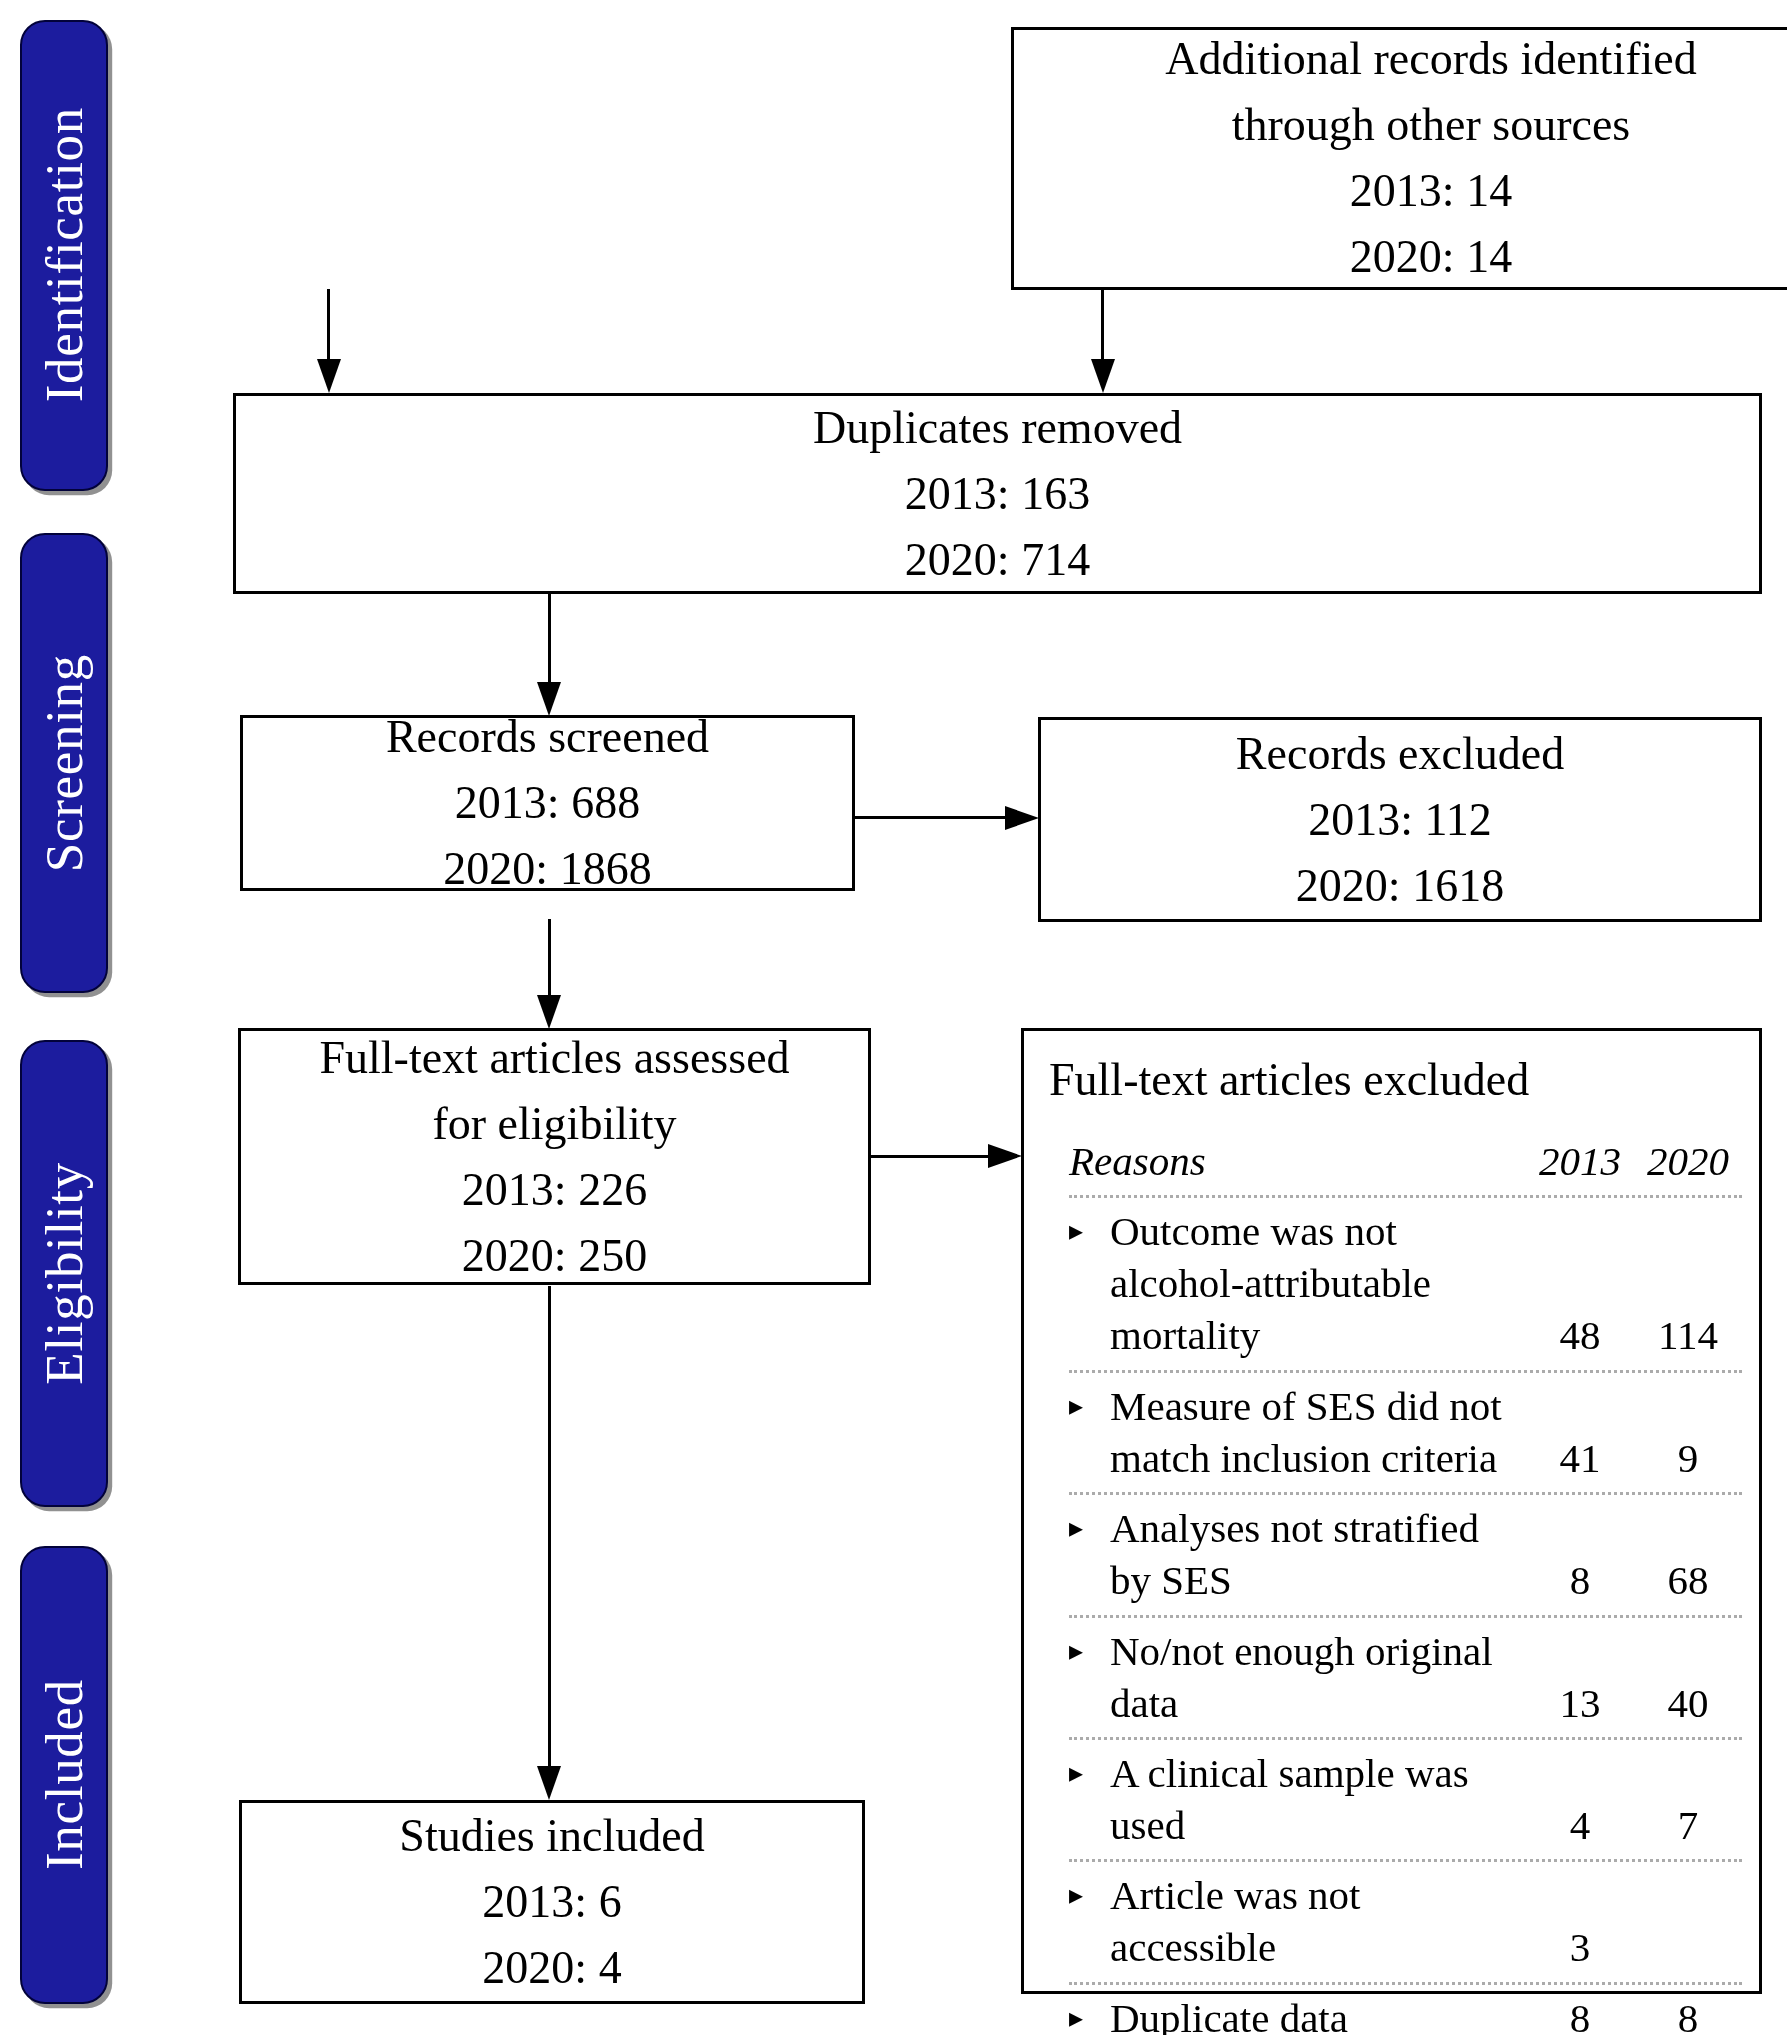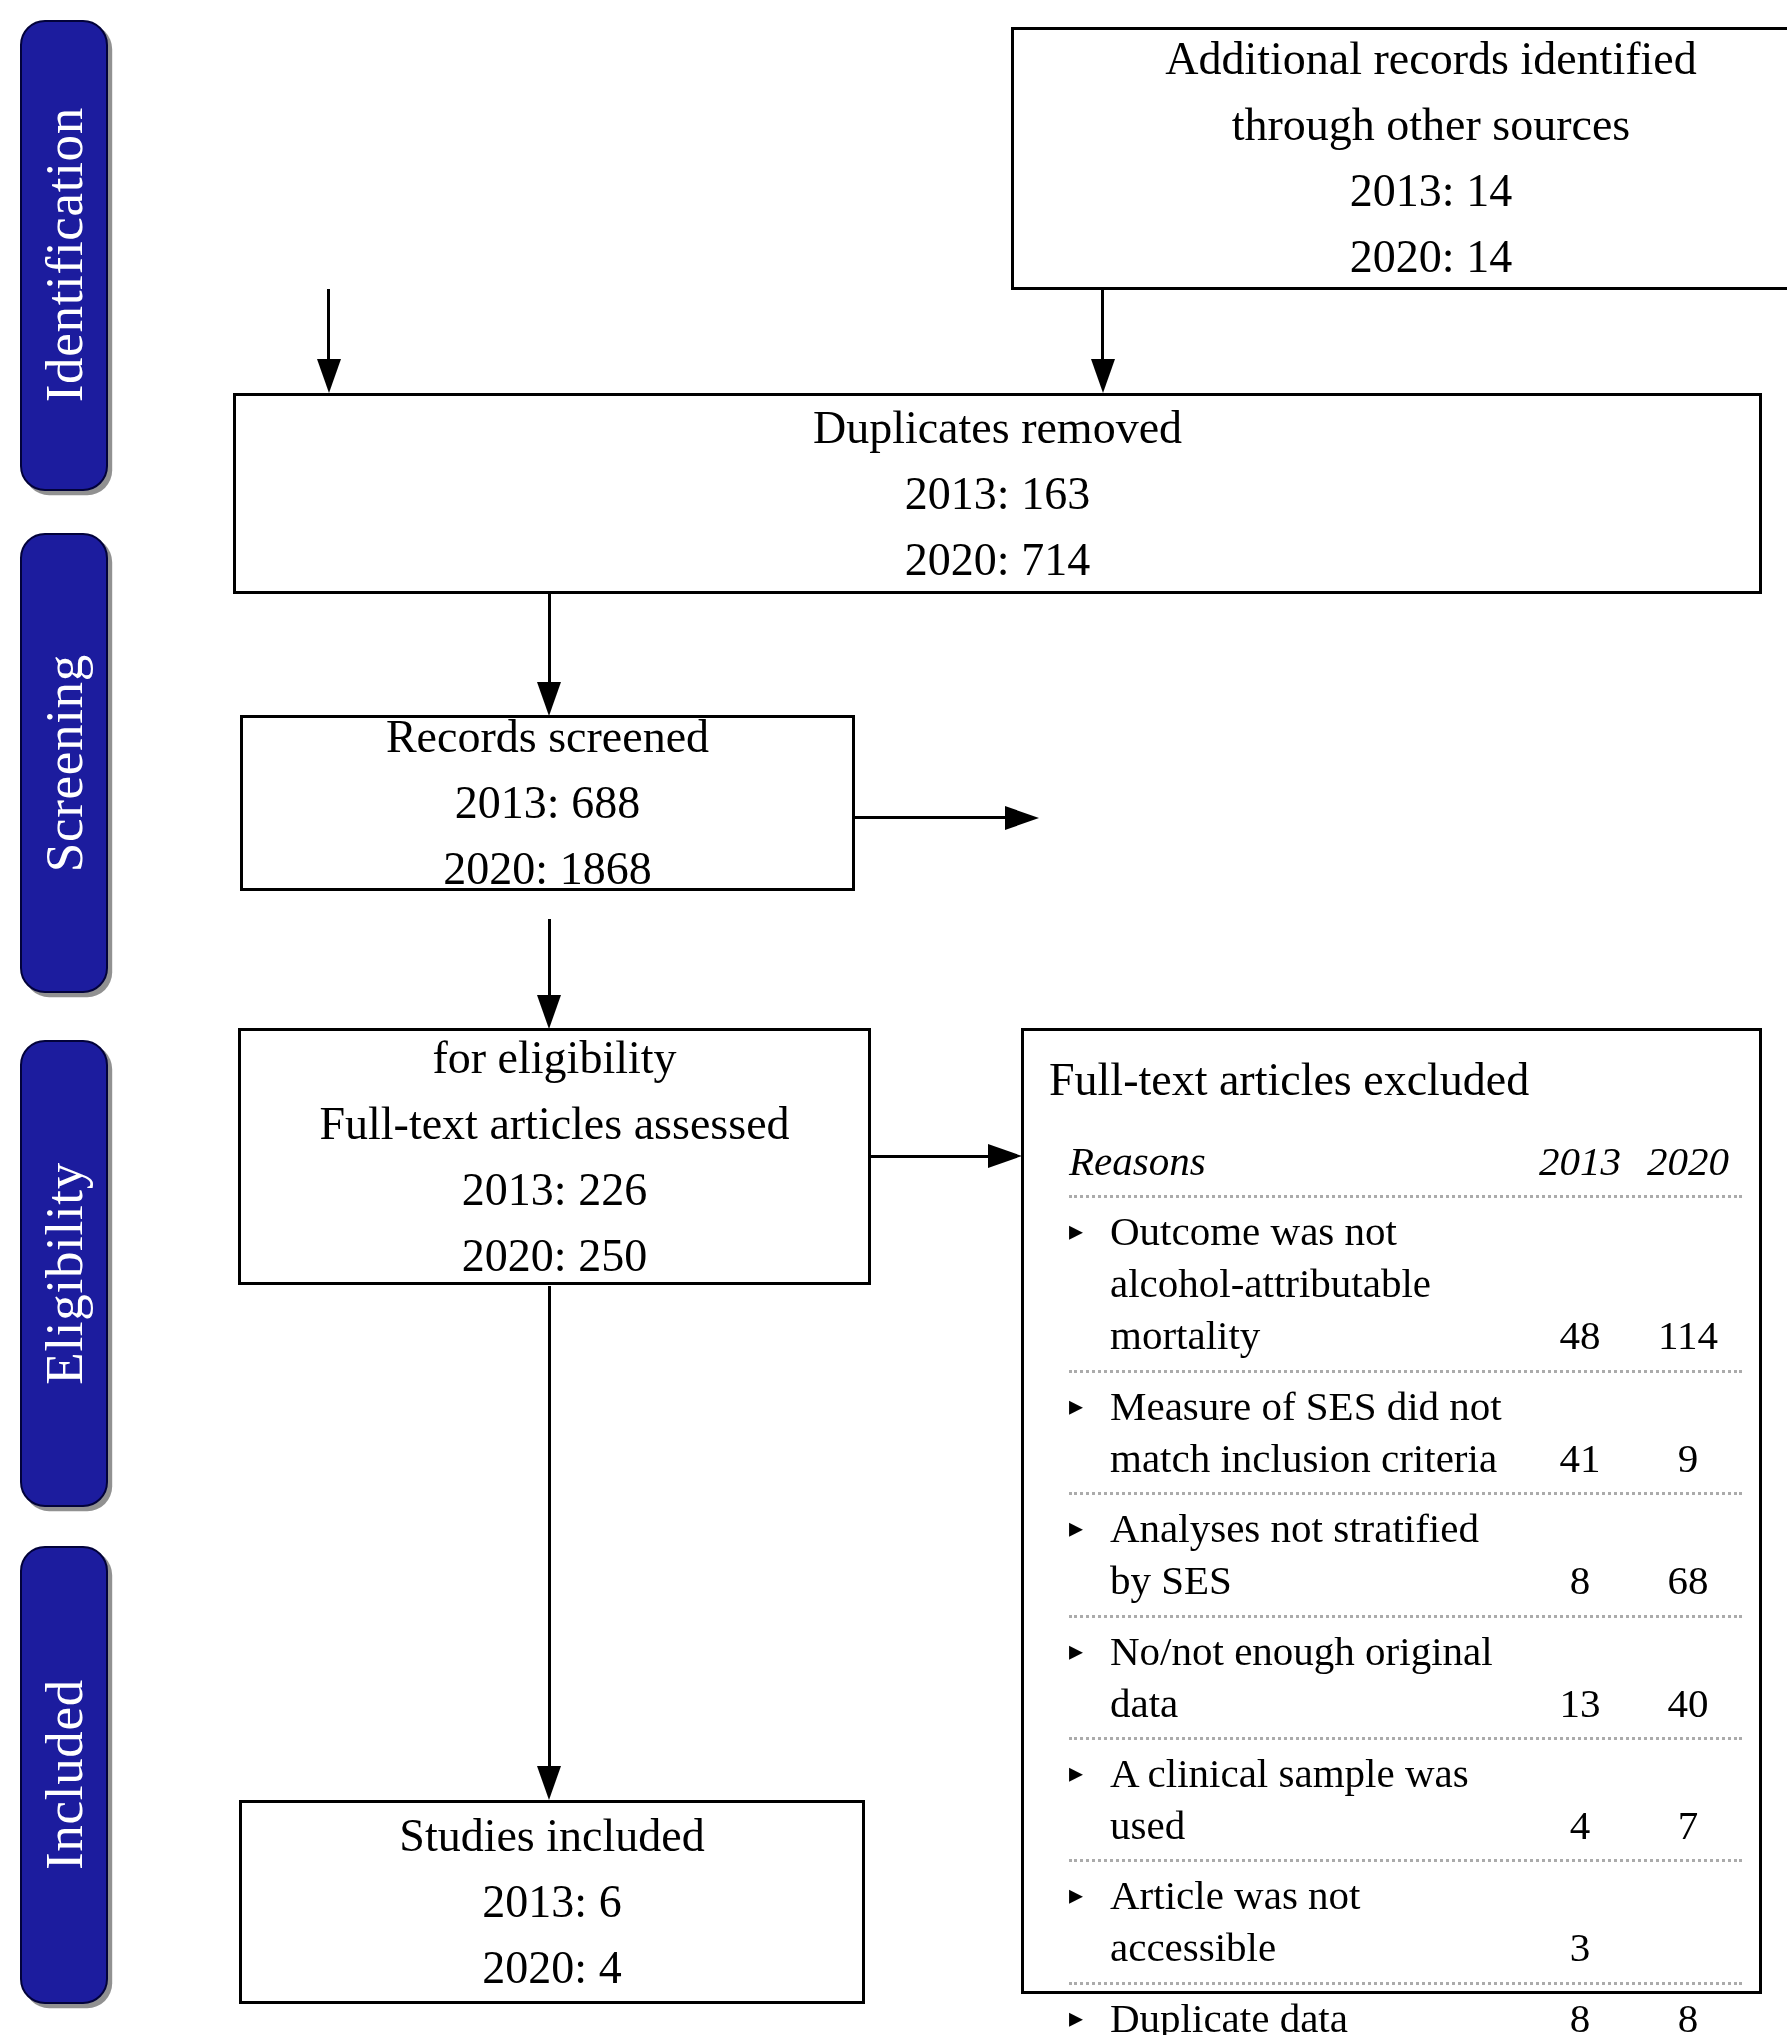--- a/index.html
+++ b/index.html
@@ -136,24 +136,29 @@
     <div>2013: 163</div>
     <div>2020: 714</div>
   </div>
 
   <div class="fbox" id="box-screened">
     <div>Records screened</div>
     <div>2013: 688</div>
     <div>2020: 1868</div>
   </div>
 
+  <div class="fbox" id="box-rexcluded">
+    <div>Records excluded</div>
+    <div>2013: 112</div>
+    <div>2020: 1618</div>
+  </div>
 
   <div class="fbox" id="box-fulltext">
+    <div>Full-text articles assessed</div>
     <div>for eligibility</div>
-    <div>Full-text articles assessed</div>
     <div>2013: 226</div>
     <div>2020: 250</div>
   </div>
 
   <div class="fbox" id="box-studies">
     <div>Studies included</div>
     <div>2013: 6</div>
     <div>2020: 4</div>
   </div>
 

